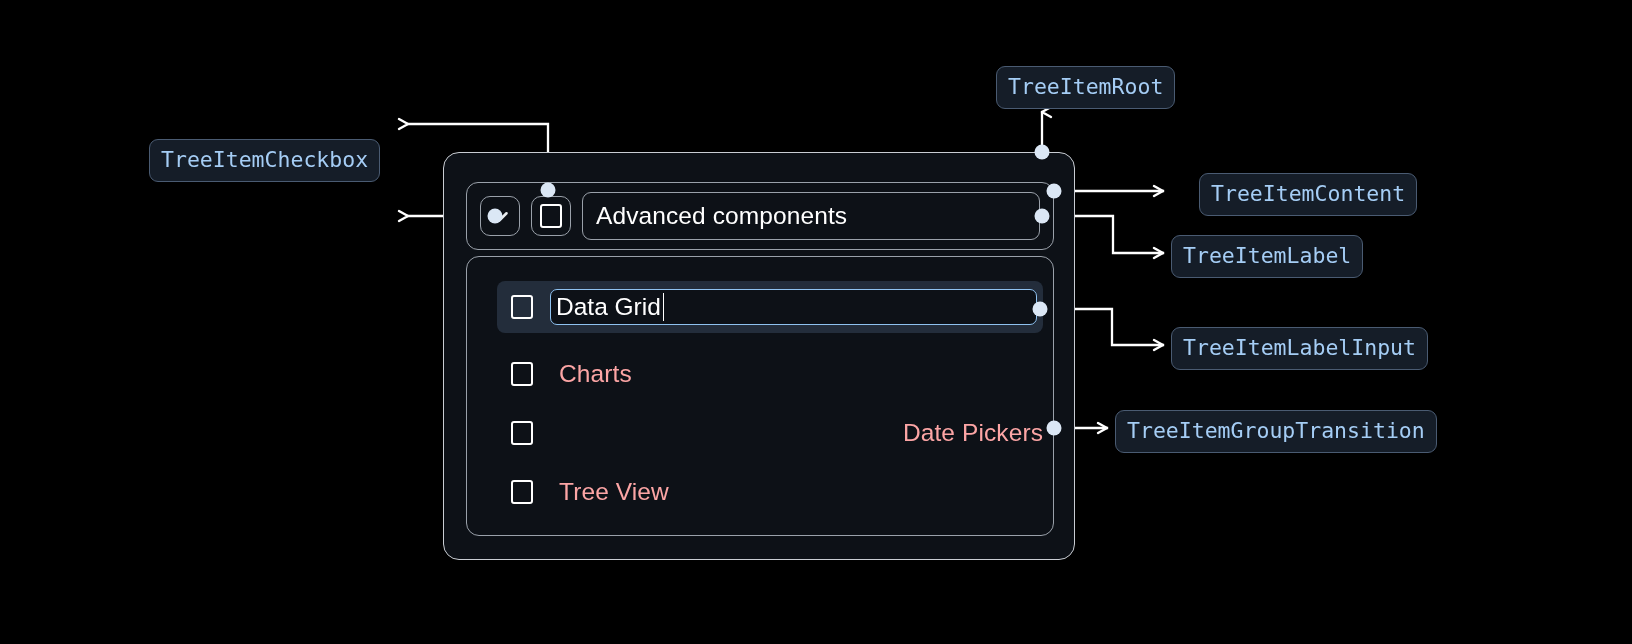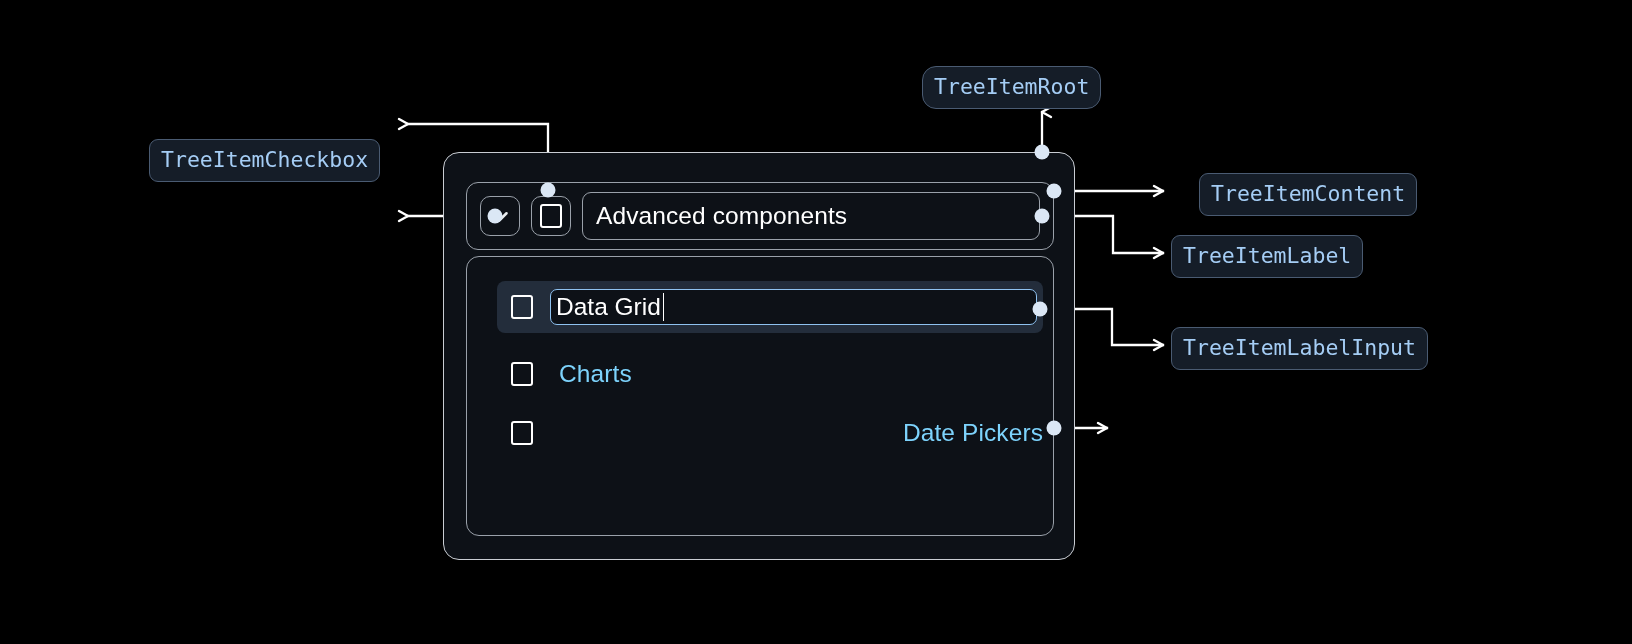--- a/index.html
+++ b/index.html
@@ -156,21 +156,21 @@
   .child-cb {
     width: 22px;
     height: 24px;
     box-sizing: border-box;
     border: 2.6px solid #ffffff;
     border-radius: 3px;
     flex: none;
     margin-left: 14px;
   }
   .child-text {
-    color: #7dd3fc;
+    color: #fca5a5;
     font-size: 24.5px;
     margin-left: 26px;
     letter-spacing: .1px;
   }
   .child-input {
     flex: 1 1 auto;
     height: 36px;
     box-sizing: border-box;
     margin-left: 17px;
     margin-right: 6px;
@@ -269,36 +269,41 @@
     <div class="child-row" style="top:93px;">
       <span class="child-cb"></span>
       <span class="child-text">Charts</span>
     </div>
 
     <div class="child-row" style="top:152px;justify-content:space-between;">
       <span class="child-cb"></span>
       <span class="child-text">Date Pickers</span>
     </div>
 
+    <div class="child-row" style="top:211px;">
+      <span class="child-cb"></span>
+      <span class="child-text">Tree View</span>
+    </div>
 
   </div>
 
   <span class="dot" style="left:548px; top:190px;"></span>
   <span class="dot" style="left:495px; top:216px;"></span>
   <span class="dot" style="left:1042px; top:152px;"></span>
   <span class="dot" style="left:1054px; top:191px;"></span>
   <span class="dot" style="left:1042px; top:216px;"></span>
   <span class="dot" style="left:1040px; top:309px;"></span>
   <span class="dot" style="left:1054px; top:428px;"></span>
 
   <div class="chip" style="left:149px; top:107px;margin-top:32px;">TreeItemCheckbox</div>
 
 
-  <div class="chip" style="left:922px; top:66px;border-radius:14px;">TreeItemRoot</div>
+  <div class="chip" style="left:996px; top:66px;">TreeItemRoot</div>
 
   <div class="chip" style="left:1199px; top:173px;">TreeItemContent</div>
 
   <div class="chip" style="left:1171px; top:235px;">TreeItemLabel</div>
 
   <div class="chip" style="left:1171px; top:327px;">TreeItemLabelInput</div>
 
+  <div class="chip" style="left:1115px; top:410px;">TreeItemGroupTransition</div>
 
 </div>
 
 </body></html>

